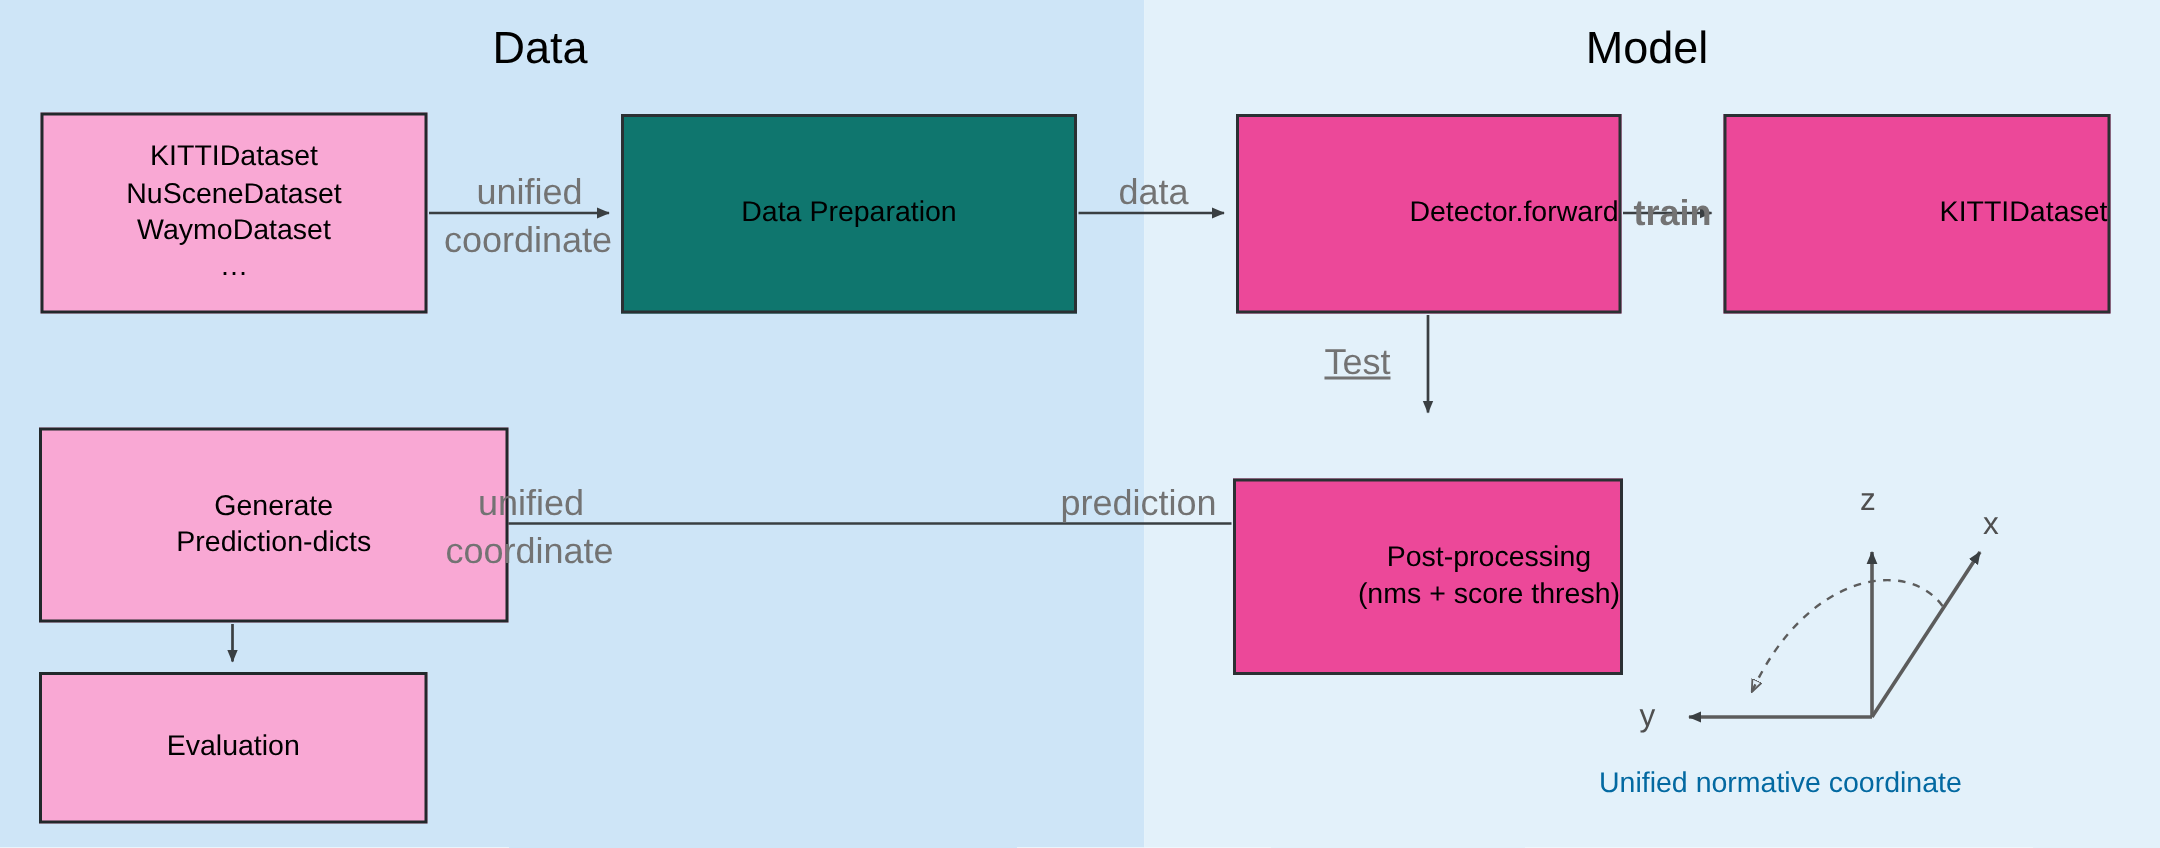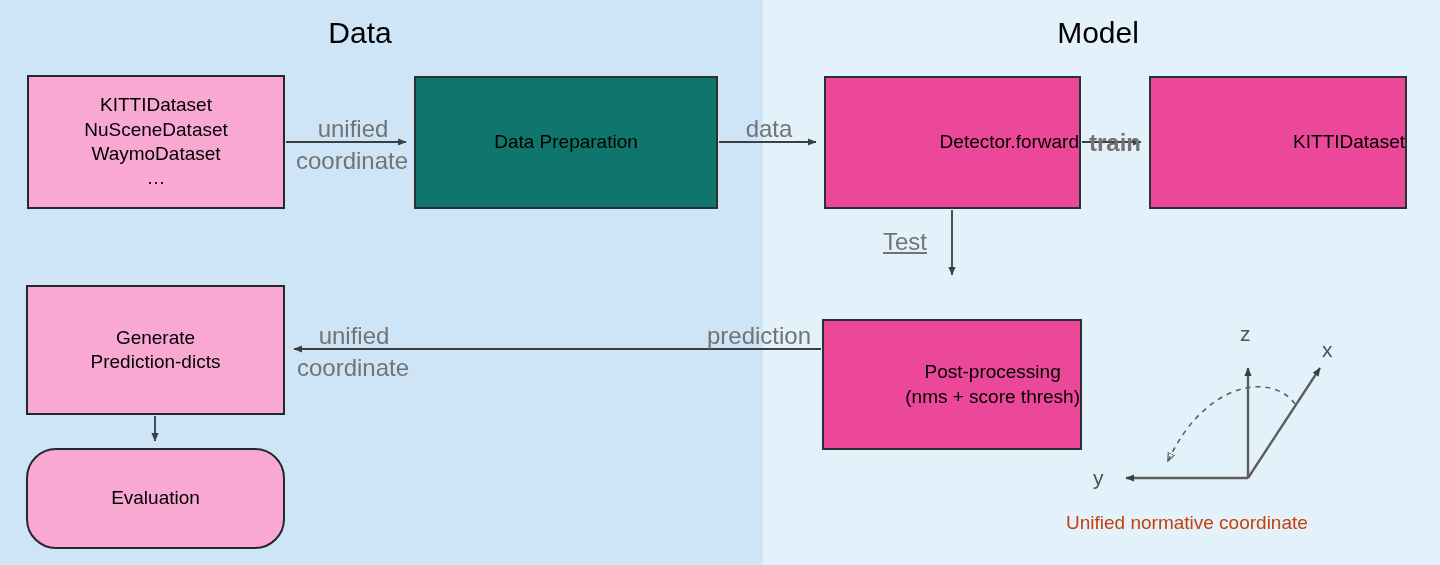--- a/index.html
+++ b/index.html
@@ -66,22 +66,22 @@
     justify-content: flex-end;
   }
   .node-label { display: block; }
 
   
   #node-datasets       { left: 27px;  top: 75px;  width: 258px; height: 134px; }
   #node-data-prep      { left: 414px; top: 76px;  width: 304px; height: 133px; }
   #node-detector       { left: 824px; top: 76px;  width: 257px; height: 133px; }
   #node-optimization   { left: 1149px;top: 76px;  width: 258px; height: 133px; }
   #node-postprocessing { left: 822px; top: 283px; width: 260px; height: 131px; margin-top: 36px; }
-  #node-generate-pred  { left: 26px;  top: 285px; width: 259px; height: 130px; }
-  #node-evaluation     { left: 26px;  top: 448px; width: 259px; height: 101px; border-radius: 30px; }
+  #node-generate-pred  { left: 26px;  top: 285px; width: 313px; height: 130px; }
+  #node-evaluation     { left: 26px;  top: 448px; width: 259px; height: 101px; }
 
   .edge-label {
     position: absolute;
     font-size: 24px;
     color: #737373;
     white-space: nowrap;
     line-height: 1.15;
     text-align: center;
   }
 
@@ -89,21 +89,21 @@
     position: absolute;
     left: 0;
     top: 0;
     width: 1440px;
     height: 565px;
     pointer-events: none;
   }
   .axis-caption {
     position: absolute;
     font-size: 19px;
-    color: #c2410c;
+    color: #0369a1;
     white-space: nowrap;
   }
   .axis-letter {
     position: absolute;
     font-size: 21px;
     color: #4f4f4f;
     white-space: nowrap;
   }
 </style>
 </head>

